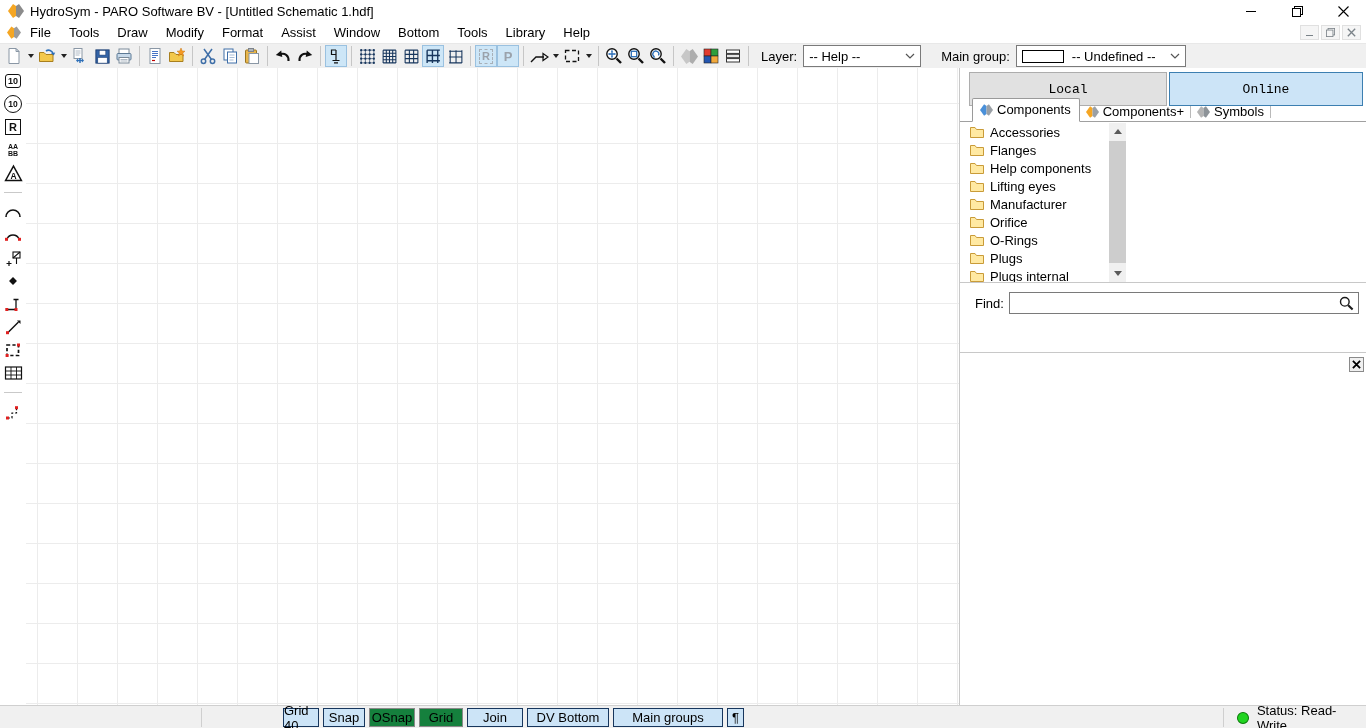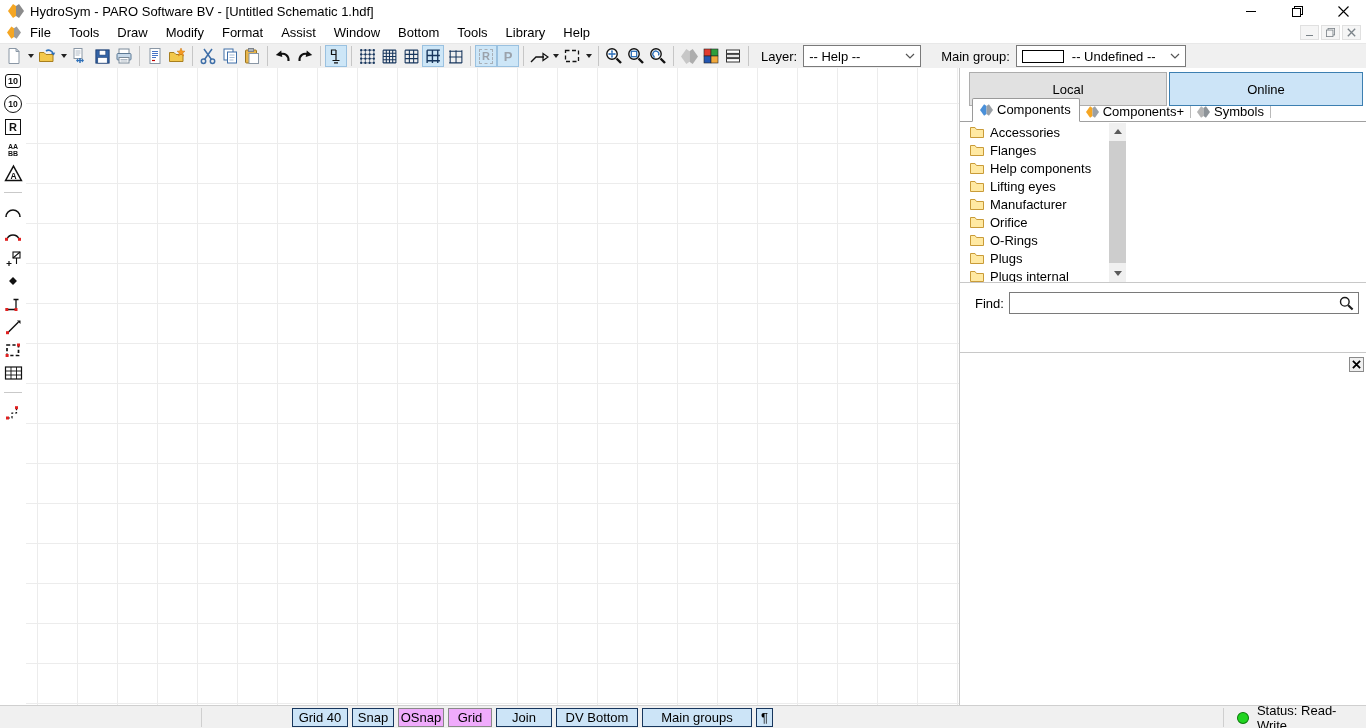--- a/index.html
+++ b/index.html
@@ -59,21 +59,21 @@
   
   #canvas { position:absolute; left:26px; top:68px; width:933px; height:637px; background:#fff;
     background-image: linear-gradient(#ececec 1px, transparent 1px),
                       linear-gradient(90deg, #ececec 1px, transparent 1px);
     background-size:40px 40px; background-position:11px 35px; }
 
   
   #rightpanel { position:absolute; left:959px; top:68px; width:407px; height:637px;
     background:#fff; border-left:1px solid #c8c8c8; }
   .srcbtn { position:absolute; top:4px; height:34px; font-size:13px; color:#000;
-    display:flex; align-items:center; justify-content:center; }
+    display:flex; align-items:center; justify-content:center;font-family:Liberation Mono, monospace; }
   #btn-local { left:9px; width:198px; background:#e1e1e1; border:1px solid #adadad; }
   #btn-online { left:209px; width:194px; background:#cce4f7; border:1px solid #3c7fb1; }
   #tabstrip { position:absolute; left:0; top:34px; width:407px; height:20px; display:flex;
     align-items:flex-end; padding-left:12px; }
   #tabstrip::after { content:""; position:absolute; left:0; bottom:0; width:407px; height:1px; background:#a0a0a0; }
   .tab { display:flex; align-items:center; gap:4px; font-size:13px; color:#000;
     padding:2px 7px 3px 6px; position:relative; }
   .tab.active { background:#fff; border:1px solid #9a9a9a; border-bottom:1px solid #fff;
     border-radius:2px 2px 0 0; z-index:2; padding:3px 8px 4px 7px; }
   .tab .tabdiv { position:absolute; right:0; top:4px; width:1px; height:12px; background:#b9b9b9; }
@@ -102,21 +102,21 @@
     background:#f0f0f0; border:1px solid #8a8a8a; display:flex; align-items:center; justify-content:center; }
 
   
   #statusbar { position:absolute; left:0; top:705px; width:1366px; height:23px;
     background:#f0f0f0; border-top:1px solid #cfcfcf; }
   .ssep { position:absolute; top:2px; width:1px; height:19px; background:#cfcfcf; }
   #sb-buttons { position:absolute; left:283px; top:2px; display:flex; gap:4px; }
   .sbtn { height:19px; font-size:13px; color:#000; display:flex; align-items:center;
     justify-content:center; }
   .sbtn.on { background:#cce4f7; border:1px solid #17365d; }
-  .sbtn.off { background:#f0abfc; border:1px solid #898989; }
+  .sbtn.off { background:#15803d; border:1px solid #898989; }
   #sb-status { position:absolute; left:1237px; top:2px; height:19px; display:flex;
     align-items:center; gap:8px; }
   #status-dot { width:12px; height:12px; border-radius:50%; background:#21d421;
     border:1px solid #0a7a0a; }
   #status-text { font-size:13px; color:#000; }
 </style>
 </head>
 <body>
 
 <div id="titlebar">
@@ -614,21 +614,21 @@
   <div id="panel-close">
     <svg width="9" height="9" viewBox="0 0 10 10">
       <path d="M1 1 L9 9 M9 1 L1 9" stroke="#000" stroke-width="2"></path>
     </svg>
   </div>
 </div>
 
 <div id="statusbar">
   <div class="ssep" style="left:201px;"></div>
   <div id="sb-buttons">
-    <div class="sbtn on" style="width:56px;margin-left:9px;">Grid 40</div>
+    <div class="sbtn on" style="width:36px;">Grid 40</div>
     <div class="sbtn on" style="width:42px;">Snap</div>
     <div class="sbtn off" style="width:46px;">OSnap</div>
     <div class="sbtn off" style="width:44px;">Grid</div>
     <div class="sbtn on" style="width:56px;">Join</div>
     <div class="sbtn on" style="width:82px;">DV Bottom</div>
     <div class="sbtn on" style="width:110px;">Main groups</div>
     <div class="sbtn on" style="width:17px;">¶</div>
   </div>
   <div class="ssep" style="left:1223px;"></div>
   <div id="sb-status">

